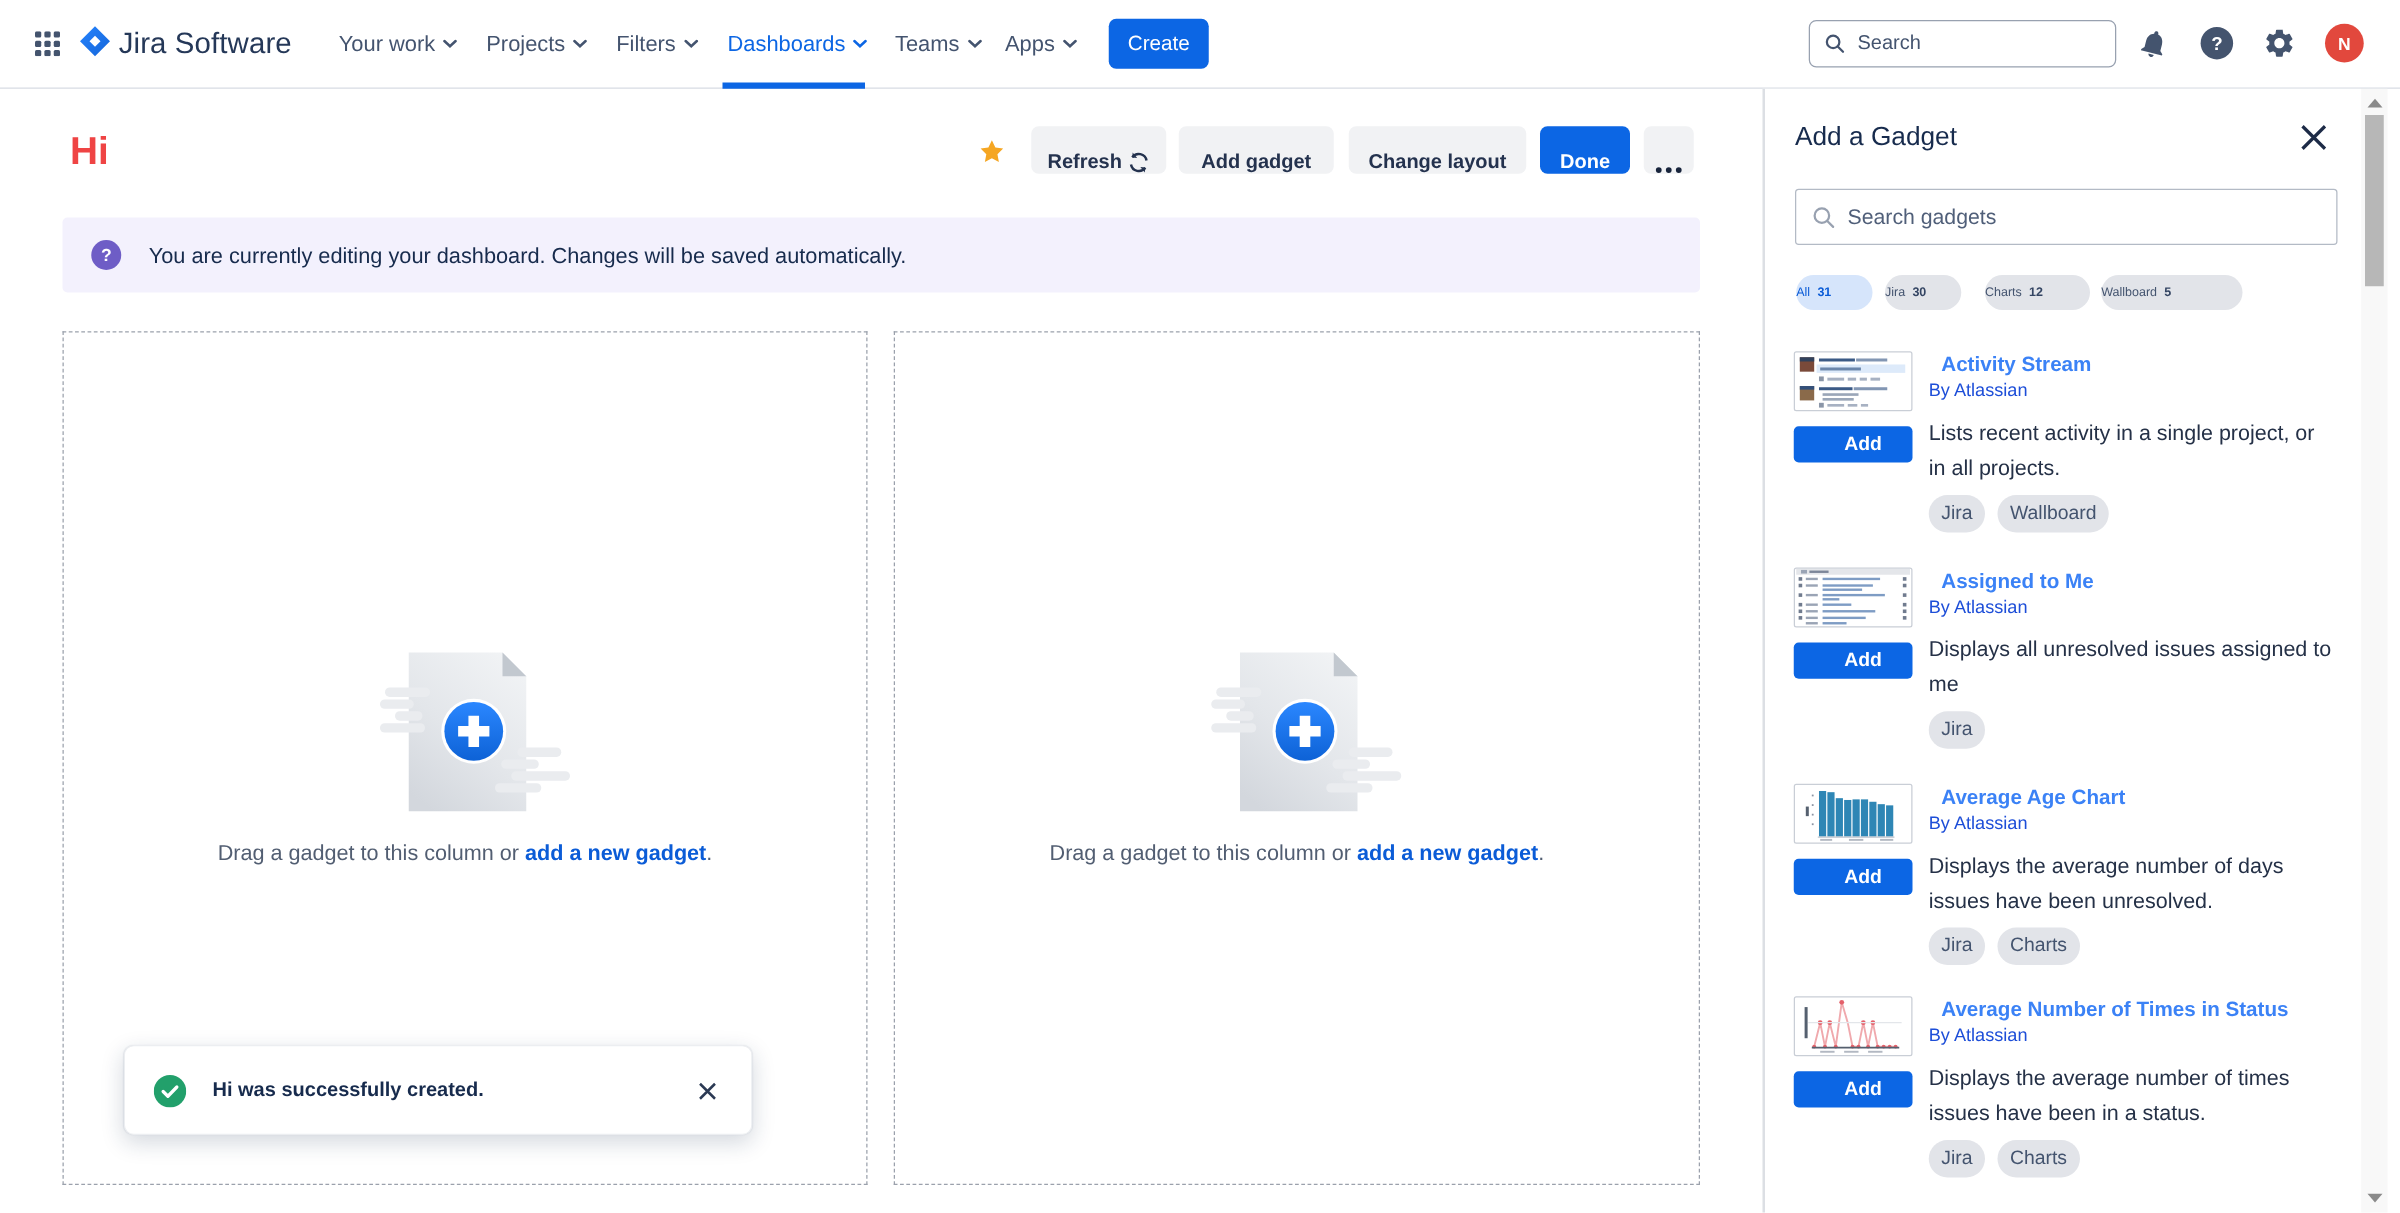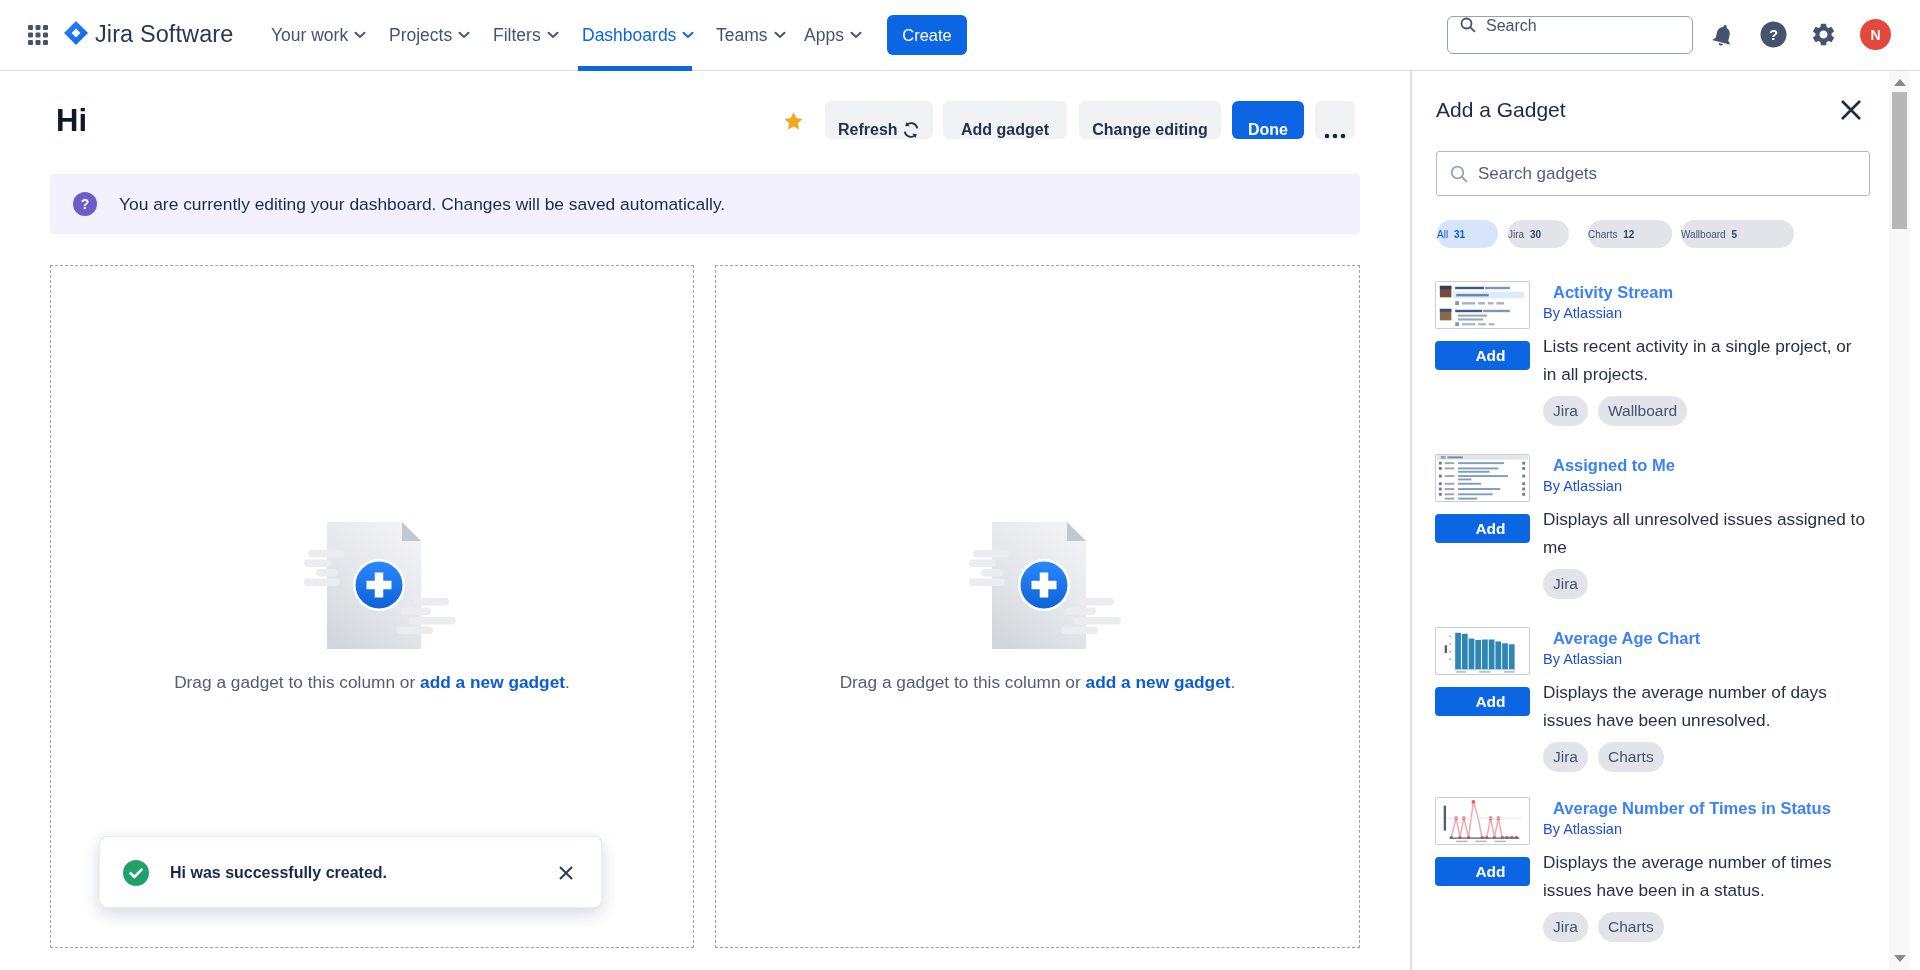--- a/index.html
+++ b/index.html
@@ -15,29 +15,29 @@
   .navitem .chev { margin-left:6px; }
   #logo-text { position:absolute; left:95px; top:21px; font-size:23.5px; font-weight:500;
                color:#253858; letter-spacing:0.1px; }
   #create { position:absolute; left:887px; top:15px; width:80px; height:40px;
             background:#0c66e4; color:#fff; font-size:16.5px; font-weight:500;
             border-radius:6px; display:flex; align-items:center; justify-content:center; }
   #dash-underline { position:absolute; left:578px; top:66px; width:114px; height:5px;
                     background:#0c66e4; }
   #nav-search { position:absolute; left:1447px; top:16px; width:246px; height:38px;
                 border:1.5px solid #98a1b0; border-radius:6px; display:flex;
-                }
+                align-items:center; }
   #nav-search .ph { color:#44546f; font-size:16px; margin-left:10px; }
   #avatar { position:absolute; left:1860px; top:19px; width:31px; height:31px;
             border-radius:50%; background:#e2483d; color:#fff; font-size:14px;
             font-weight:700; display:flex; align-items:center; justify-content:center; }
 
   
   #h1 { position:absolute; left:56px; top:103px; font-size:31px; font-weight:700;
-        color:#0f172a; line-height:36px; }
+        color:#ef4444; line-height:36px; }
   .btn { position:absolute; top:101px; height:38px; background:#f1f2f4; border-radius:6px;
          color:#24324e; font-size:16px; font-weight:600; display:flex;
          align-items:flex-end; justify-content:center; }
   .btn.blue { background:#0c66e4; color:#fff; }
 
   
   #banner { position:absolute; left:50px; top:174px; width:1310px; height:60px;
             background:#f3f1fd; border-radius:4px; }
   #banner .qm { position:absolute; left:23px; top:18px; width:24px; height:24px;
                 border-radius:50%; background:#6e5dc6; color:#fff; font-size:14px;
@@ -176,21 +176,21 @@
 </svg>
 <div class="btn" style="left:825px;width:108px">Refresh&nbsp;
   <svg width="18" height="18" viewBox="0 0 20 20">
       <path d="M16.9 8.2 A7.1 7.1 0 0 0 4.2 5.3" fill="none" stroke="#24324e" stroke-width="2.2"></path>
       <path d="M4.6 1.2 L4.2 5.6 L8.6 5.9 Z" fill="#24324e"></path>
       <path d="M3.1 11.8 A7.1 7.1 0 0 0 15.8 14.7" fill="none" stroke="#24324e" stroke-width="2.2"></path>
       <path d="M15.4 18.8 L15.8 14.4 L11.4 14.1 Z" fill="#24324e"></path>
     </svg>
 </div>
 <div class="btn" style="left:943px;width:124px">Add gadget</div>
-<div class="btn" style="left:1079px;width:142px">Change editing</div>
+<div class="btn" style="left:1079px;width:142px">Change layout</div>
 <div class="btn blue" style="left:1232px;width:72px">Done</div>
 <div class="btn" style="left:1315px;width:40px">
     <svg width="22" height="6" viewBox="0 0 22 6">
       <circle cx="3" cy="3" r="2.3" fill="#18243c"></circle>
       <circle cx="11" cy="3" r="2.3" fill="#18243c"></circle>
       <circle cx="19" cy="3" r="2.3" fill="#18243c"></circle>
     </svg>
   </div>
 
 <div id="banner">

